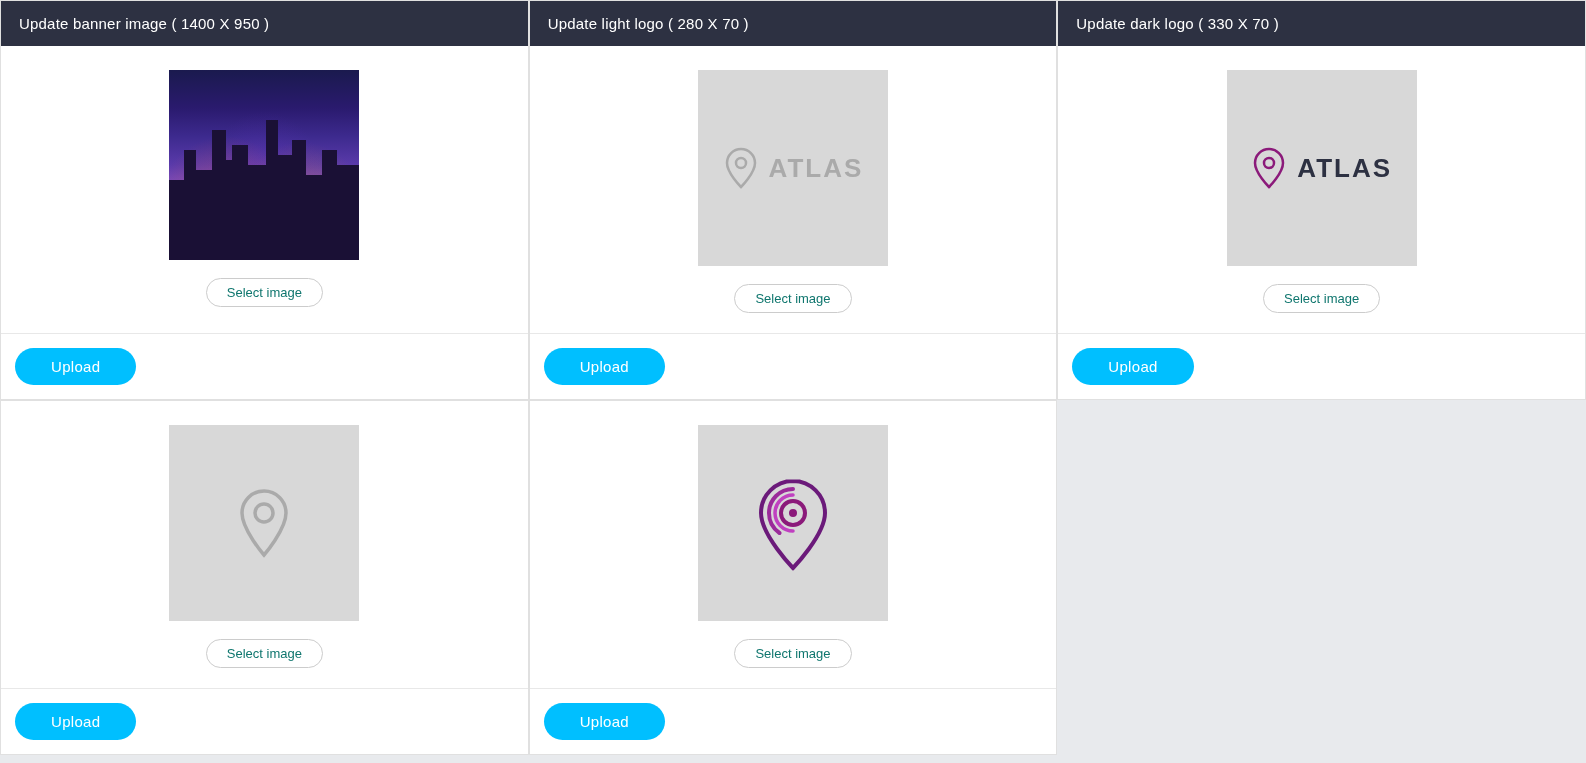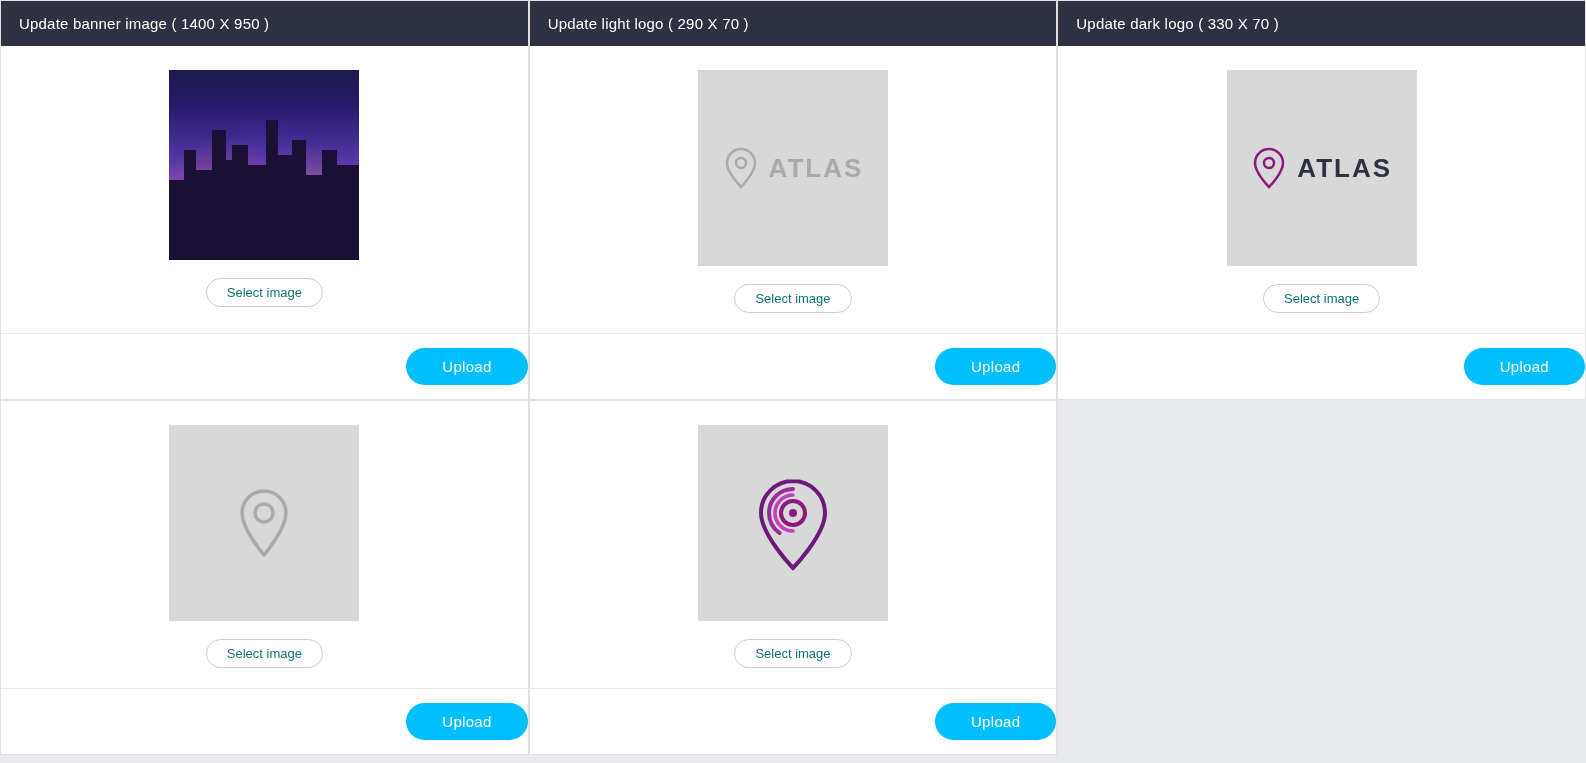--- a/index.html
+++ b/index.html
@@ -82,23 +82,23 @@
       border: 1px solid #ccc;
       background: #fff;
       border-radius: 20px;
       font-size: 13px;
       cursor: pointer;
       color: #0f766e;
     }
 
     .card-footer {
       border-top: 1px solid #e8e8e8;
-      padding: 14px 0;
-      display: flex;
-      justify-content: flex-end;
+      padding: 14px 14px;
+      display: flex;
+      justify-content: flex-start;
     }
 
     .upload-btn {
       background: #00bfff;
       color: #fff;
       border: none;
       border-radius: 24px;
       padding: 10px 36px;
       font-size: 15px;
       font-weight: 500;
@@ -185,21 +185,21 @@
     </div>
     <div class="card-footer">
       <button class="upload-btn">
         <span>Upload</span>
       </button>
     </div>
   </div>
 
   <div class="card">
     <div class="card-header">
-      <span>Update light logo ( 290 X 70 )</span>
+      <span>Update light logo ( 280 X 70 )</span>
     </div>
     <div class="card-body">
       <div class="image-preview">
         <div class="atlas-light-logo">
 
           <svg width="36" height="42" viewBox="0 0 36 42">
             <path d="M18 2C10.3 2 4 8.3 4 16c0 10 14 24 14 24s14-14 14-24C32 8.3 25.7 2 18 2z" fill="none" stroke="#aaa" stroke-width="2.5"></path>
             <circle cx="18" cy="16" r="5" fill="none" stroke="#aaa" stroke-width="2.5"></circle>
           </svg>
           <span style="color:#aaa;">ATLAS</span>

